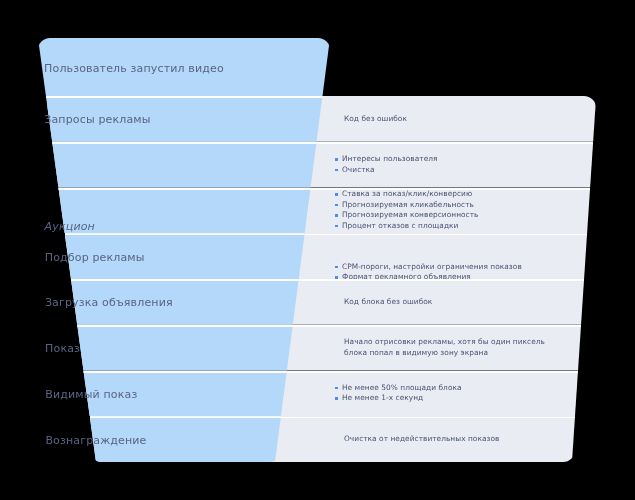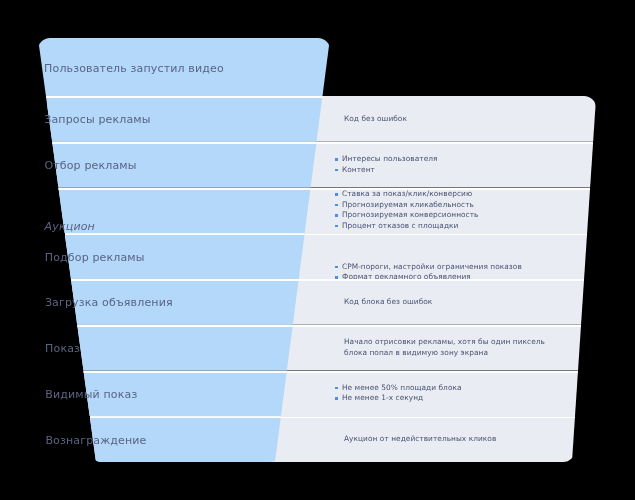--- a/index.html
+++ b/index.html
@@ -103,21 +103,21 @@
 
 <div id="stage">
   <div class="panel-layer" id="panel-layer">
       <div class="panel-row" style="left: 45.934px; top: 96px; width: 550.236px; height: 45.75px; clip-path: polygon(0% 0%, 100% 0%, 99.451% 100%, 1.137% 100%); border-top-left-radius: 12px; border-top-right-radius: 12px;"></div>
       <div class="panel-text" style="left: 336px; top: 113.575px; width: 240px;">Код без ошибок</div>
       <div class="panel-row" style="left: 52.1922px; top: 141.75px; width: 540.956px; height: 45.75px; clip-path: polygon(0% 0%, 100% 0%, 99.442% 100%, 1.157% 100%);">
         <div class="sep"></div>
       </div>
       <ul class="panel-list" style="left: 334px; top: 154.025px; width: 250px;">
         <li>Интересы пользователя</li>
-        <li>Контент</li>
+        <li>Очистка</li>
       </ul>
       <div class="panel-row" style="left: 58.4505px; top: 187.5px; width: 531.677px; height: 45.75px; clip-path: polygon(0% 0%, 100% 0%, 99.432% 100%, 1.177% 100%);">
         <div class="sep"></div>
       </div>
       <ul class="panel-list" style="left: 334px; top: 189.175px; width: 250px;">
         <li>Ставка за показ/клик/конверсию</li>
         <li>Прогнозируемая кликабельность</li>
         <li>Прогнозируемая конверсионность</li>
         <li>Процент отказов с площадки</li>
       </ul>
@@ -140,33 +140,32 @@
       <div class="panel-row" style="left: 83.4835px; top: 370.5px; width: 494.559px; height: 45.75px; clip-path: polygon(0% 0%, 100% 0%, 99.389% 100%, 1.265% 100%);">
         <div class="sep"></div>
       </div>
       <ul class="panel-list" style="left: 334px; top: 382.775px; width: 250px;">
         <li>Не менее 50% площади блока</li>
         <li>Не менее 1-х секунд</li>
       </ul>
       <div class="panel-row" style="left: 89.7417px; top: 416.25px; width: 485.279px; height: 45.75px; clip-path: polygon(0% 0%, 100% 0%, 99.377% 100%, 1.29% 100%); border-bottom-left-radius: 12px; border-bottom-right-radius: 12px;">
         <div class="sep"></div>
       </div>
-      <div class="panel-text" style="left: 336px; top: 433.825px; width: 240px;">Аукцион от недействительных кликов</div>
+      <div class="panel-text" style="left: 336px; top: 433.825px; width: 240px;">Очистка от недействительных показов</div>
     </div>
   <div class="panel-layer" id="funnel-layer">
       <div class="funnel-row" style="left: 38px; top: 38px; width: 292px; height: 58px; clip-path: polygon(0% 0%, 100% 0%, 97.423% 100%, 2.717% 100%); border-top-left-radius: 12px; border-top-right-radius: 12px;"></div>
       <div class="funnel-label" style="left: 44.1026px; width: 280px; top: 61.5px;">Пользователь запустил видео</div>
       <div class="funnel-row" style="left: 45.934px; top: 96px; width: 276.542px; height: 45.75px; clip-path: polygon(0% 0%, 100% 0%, 97.854% 100%, 2.263% 100%);">
         <div class="sep"></div>
       </div>
       <div class="funnel-label" style="left: 44.2861px; width: 280px; top: 113.375px;">Запросы рекламы</div>
       <div class="funnel-row" style="left: 52.1922px; top: 141.75px; width: 264.35px; height: 45.75px; clip-path: polygon(0% 0%, 100% 0%, 97.755% 100%, 2.367% 100%);">
         <div class="sep"></div>
       </div>
-      <div class="funnel-label" style="left: 44.448px; width: 280px; top: 159.125px;">Отбор рекламы</div>
       <div class="funnel-row" style="left: 58.4505px; top: 187.5px; width: 252.157px; height: 45.75px; clip-path: polygon(0% 0%, 100% 0%, 97.646% 100%, 2.482% 100%);">
         <div class="sep"></div>
       </div>
       <div class="funnel-label" style="left: 44.6098px; width: 280px; top: 220px; font-style: italic;">Аукцион</div>
       <div class="funnel-row" style="left: 64.7087px; top: 233.25px; width: 239.964px; height: 45.75px; clip-path: polygon(0% 0%, 100% 0%, 97.527% 100%, 2.608% 100%);">
         <div class="sep"></div>
       </div>
       <div class="funnel-label" style="left: 44.7717px; width: 280px; top: 250.625px;">Подбор рекламы</div>
       <div class="funnel-row" style="left: 70.967px; top: 279px; width: 227.771px; height: 45.75px; clip-path: polygon(0% 0%, 100% 0%, 97.395% 100%, 2.748% 100%);">
         <div class="sep"></div>

